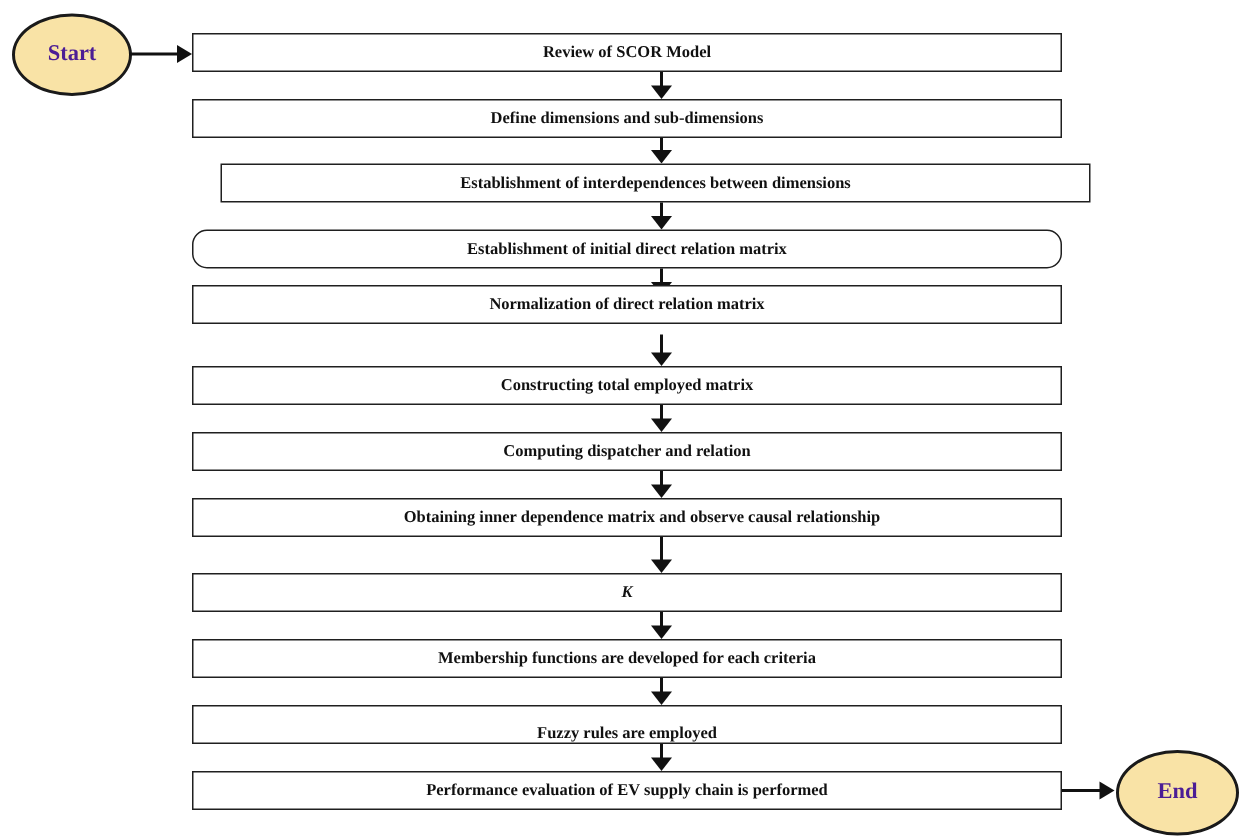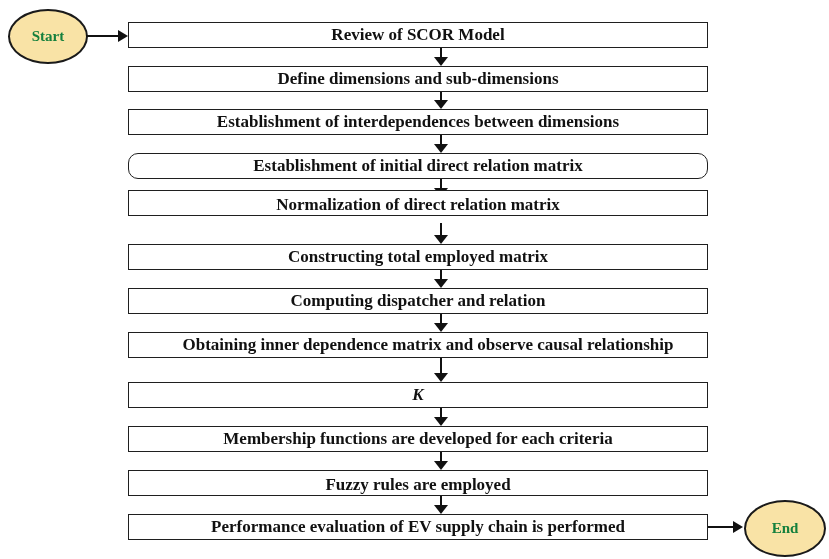--- a/index.html
+++ b/index.html
@@ -17,38 +17,38 @@
   }
   .terminal {
     position: absolute;
     border: 2px solid #1a1a1a;
     border-radius: 50%;
     display: flex;
     align-items: center;
     justify-content: center;
     font-weight: bold;
     font-size: 15px;
-    color: #15803d;
+    color: #4c1d95;
     box-sizing: border-box;
   }
   .terminal.start { left: 8px;   top: 9px;   width: 80px; height: 55px; }
   .terminal.end   { left: 744px; top: 500px; width: 82px; height: 57px; }
   .box {
     position: absolute;
     left: 128px;
     width: 580px;
     height: 26px;
     border: 1.4px solid #1f1f1f;
     background: #ffffff;
     box-sizing: border-box;
     display: flex;
     align-items: center;
     justify-content: center;
     font-weight: bold;
-    font-size: 17px;
+    font-size: 11px;
     color: #111111;
     white-space: nowrap;
   }
   .box i { font-style: italic; }
   .vstem {
     position: absolute;
     left: 440px;
     width: 1.8px;
     background: #111111;
   }
@@ -95,31 +95,31 @@
       <div class="box" style="top: 22px;">
         <span>Review of SCOR Model</span>
       </div>
       <div class="vstem" style="top: 48px; height: 10px;"></div>
       <div class="vhead" style="top: 57px;"></div>
       <div class="box" style="top: 66px;">
         <span>Define dimensions and sub-dimensions</span>
       </div>
       <div class="vstem" style="top: 92px; height: 9px;"></div>
       <div class="vhead" style="top: 100px;"></div>
-      <div class="box" style="top: 109px;">
+      <div class="box" style="top: 109px; margin-left: 19px;">
         <span>Establishment of interdependences between dimensions</span>
       </div>
       <div class="vstem" style="top: 135px; height: 10px;"></div>
       <div class="vhead" style="top: 144px;"></div>
       <div class="box" style="top: 153px; border-radius: 10px;">
         <span>Establishment of initial direct relation matrix</span>
       </div>
       <div class="vstem" style="top: 179px; height: 10px;"></div>
       <div class="vhead" style="top: 188px;"></div>
-      <div class="box" style="top: 190px; align-items: flex-end;">
+      <div class="box" style="top: 190px;">
         <span>Normalization of direct relation matrix</span>
       </div>
       <div class="vstem" style="top: 223px; height: 13px;"></div>
       <div class="vhead" style="top: 235px;"></div>
       <div class="box" style="top: 244px;">
         <span>Constructing total employed matrix</span>
       </div>
       <div class="vstem" style="top: 270px; height: 10px;"></div>
       <div class="vhead" style="top: 279px;"></div>
       <div class="box" style="top: 288px;">

